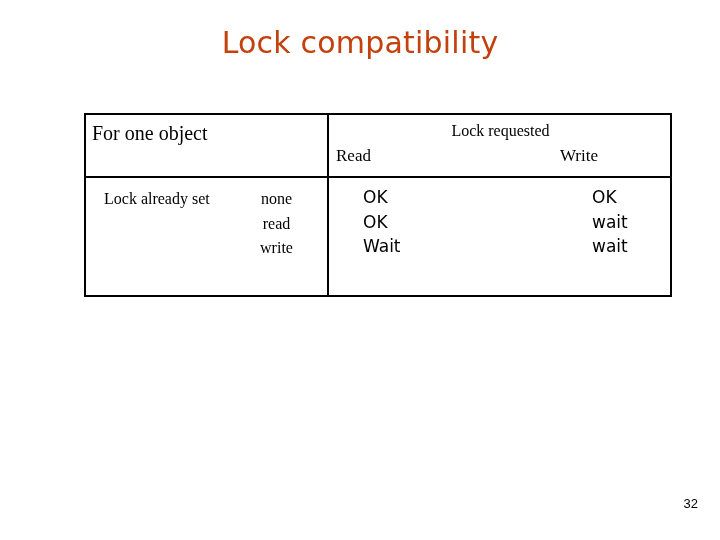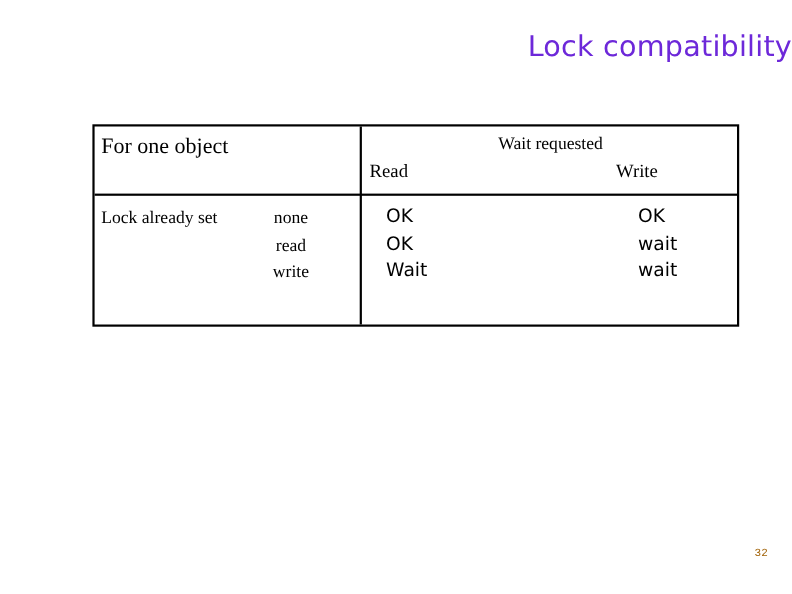--- a/index.html
+++ b/index.html
@@ -15,26 +15,26 @@
     font-family: "Liberation Serif", "DejaVu Serif", serif;
     color: #000000;
   }
 
   
   .slide-title {
     position: absolute;
     left: 0;
     top: 30px;
     width: 720px;
-    text-align: right;
+    text-align: center;
     font-family: "DejaVu Sans", "Liberation Sans", sans-serif;
-    font-size: 26px;
+    font-size: 30px;
     line-height: 26px;
     letter-spacing: 0.2px;
-    color: #6d28d9;
+    color: #c2410c;
   }
 
   
   .lock-table {
     position: absolute;
     left: 84px;
     top: 113px;
     width: 588px;
     height: 184px;
     border: 2px solid #000000;
@@ -46,21 +46,21 @@
     position: absolute;
     left: 0;
     top: 0;
     width: 100%;
     height: 63px;
     border-bottom: 2px solid #000000;
     box-sizing: border-box;
   }
   .table-body {
     position: absolute;
-    left: 0;
+    left: 12px;
     top: 63px;
     width: 100%;
     height: 117px;
     box-sizing: border-box;
   }
 
   
   .col-divider {
     position: absolute;
     left: 241px;
@@ -137,40 +137,40 @@
   }
   .val-col div { white-space: nowrap; }
   .val-read  { left: 249px; }
   .val-write { left: 478px; }
 
   
   .page-number {
     position: absolute;
     right: 22px;
     bottom: 28px;
-    font-family: Liberation Mono, monospace;
-    font-size: 10px;
+    font-family: Liberation Sans, sans-serif;
+    font-size: 13px;
     line-height: 16px;
-    color: #a16207;
+    color: #000000;
   }
 </style>
 </head>
 <body>
 
 <div class="slide-title">Lock compatibility</div>
 
 <div class="lock-table">
 
   <div class="col-divider"></div>
 
   <div class="table-head">
 
     <div class="corner-label">For one object</div>
 
-    <div class="requested-title">Wait requested</div>
+    <div class="requested-title">Lock requested</div>
 
     <div class="head-read">Read</div>
 
     <div class="head-write">Write</div>
   </div>
 
   <div class="table-body">
 
     <div class="row-label">Lock already set</div>
 

